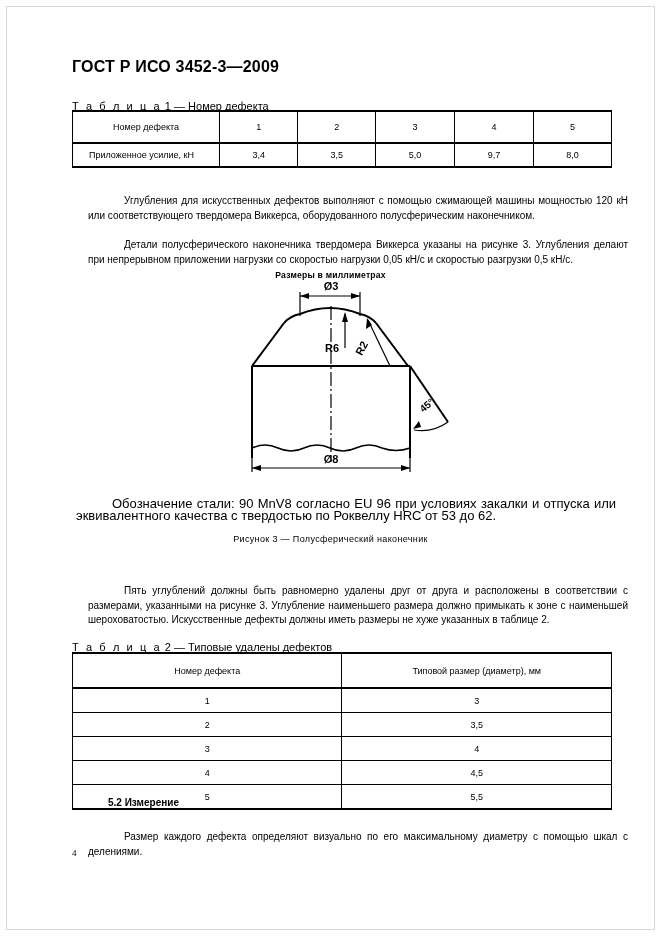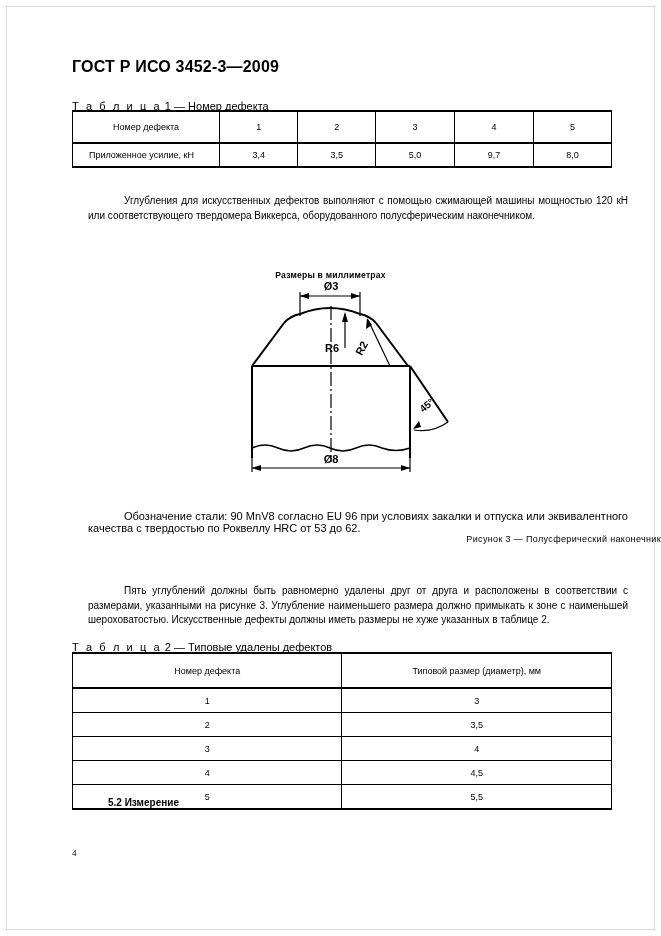--- a/index.html
+++ b/index.html
@@ -104,32 +104,32 @@
     font-size: 10px;
     line-height: 14.6px;
     text-align: justify;
     text-indent: 36px;
   }
 
   .note {
     position: absolute;
     left: 72px;
     width: 540px;
-    margin: 16px;
-    font-size: 11px;
+    margin: 4px;
+    font-size: 13px;
     line-height: 12.2px;
     text-align: justify;
     text-indent: 36px;
   }
 
   .fig-caption {
     position: absolute;
     left: 0;
     width: 661px;
-    text-align: right;
+    text-align: center;
     font-size: 9px;
     letter-spacing: 0.35px;
   }
 
   .units-caption {
     position: absolute;
     width: 661px;
     left: 0;
     text-align: center;
     font-size: 8.6px;
@@ -193,20 +193,21 @@
       <td>3,5</td>
       <td>5,0</td>
       <td>9,7</td>
       <td>8,0</td>
     </tr>
   </tbody>
     </table>
 
   <p class="body" style="top:178px;">Углубления для искусственных дефектов выполняют с помощью сжимающей машины мощностью 120 кН или соответствующего твердомера Виккерса, оборудованного полусферическим наконечником.</p>
 
+  <p class="body" style="top:222px;">Детали полусферического наконечника твердомера Виккерса указаны на рисунке 3. Углубления делают при непрерывном приложении нагрузки со скоростью нагрузки 0,05 кН/с и скоростью разгрузки 0,5 кН/с.</p>
 
   <div class="units-caption" style="top:270px;">Размеры в миллиметрах</div>
 
   <div class="drawing">
     <svg width="300" height="215" viewBox="0 0 300 215">
       <g fill="none" stroke="#000000" stroke-width="2">
 
         <path d="M 120 42 Q 150 30 180 42"></path>
 
         <path d="M 120 42 Q 110 44 104 51"></path>
@@ -317,15 +318,16 @@
     </tr>
     <tr class="lastrow">
       <td>5</td>
       <td>5,5</td>
     </tr>
   </tbody>
     </table>
 
   <div class="section-head" style="top:797px;">5.2  Измерение</div>
 
+  <p class="body" style="top:814px;">Размер каждого дефекта определяют визуально по его максимальному диаметру с помощью шкал с делениями.</p>
 
   <div class="page-number">4</div>
 </div>
 
 </body></html>

